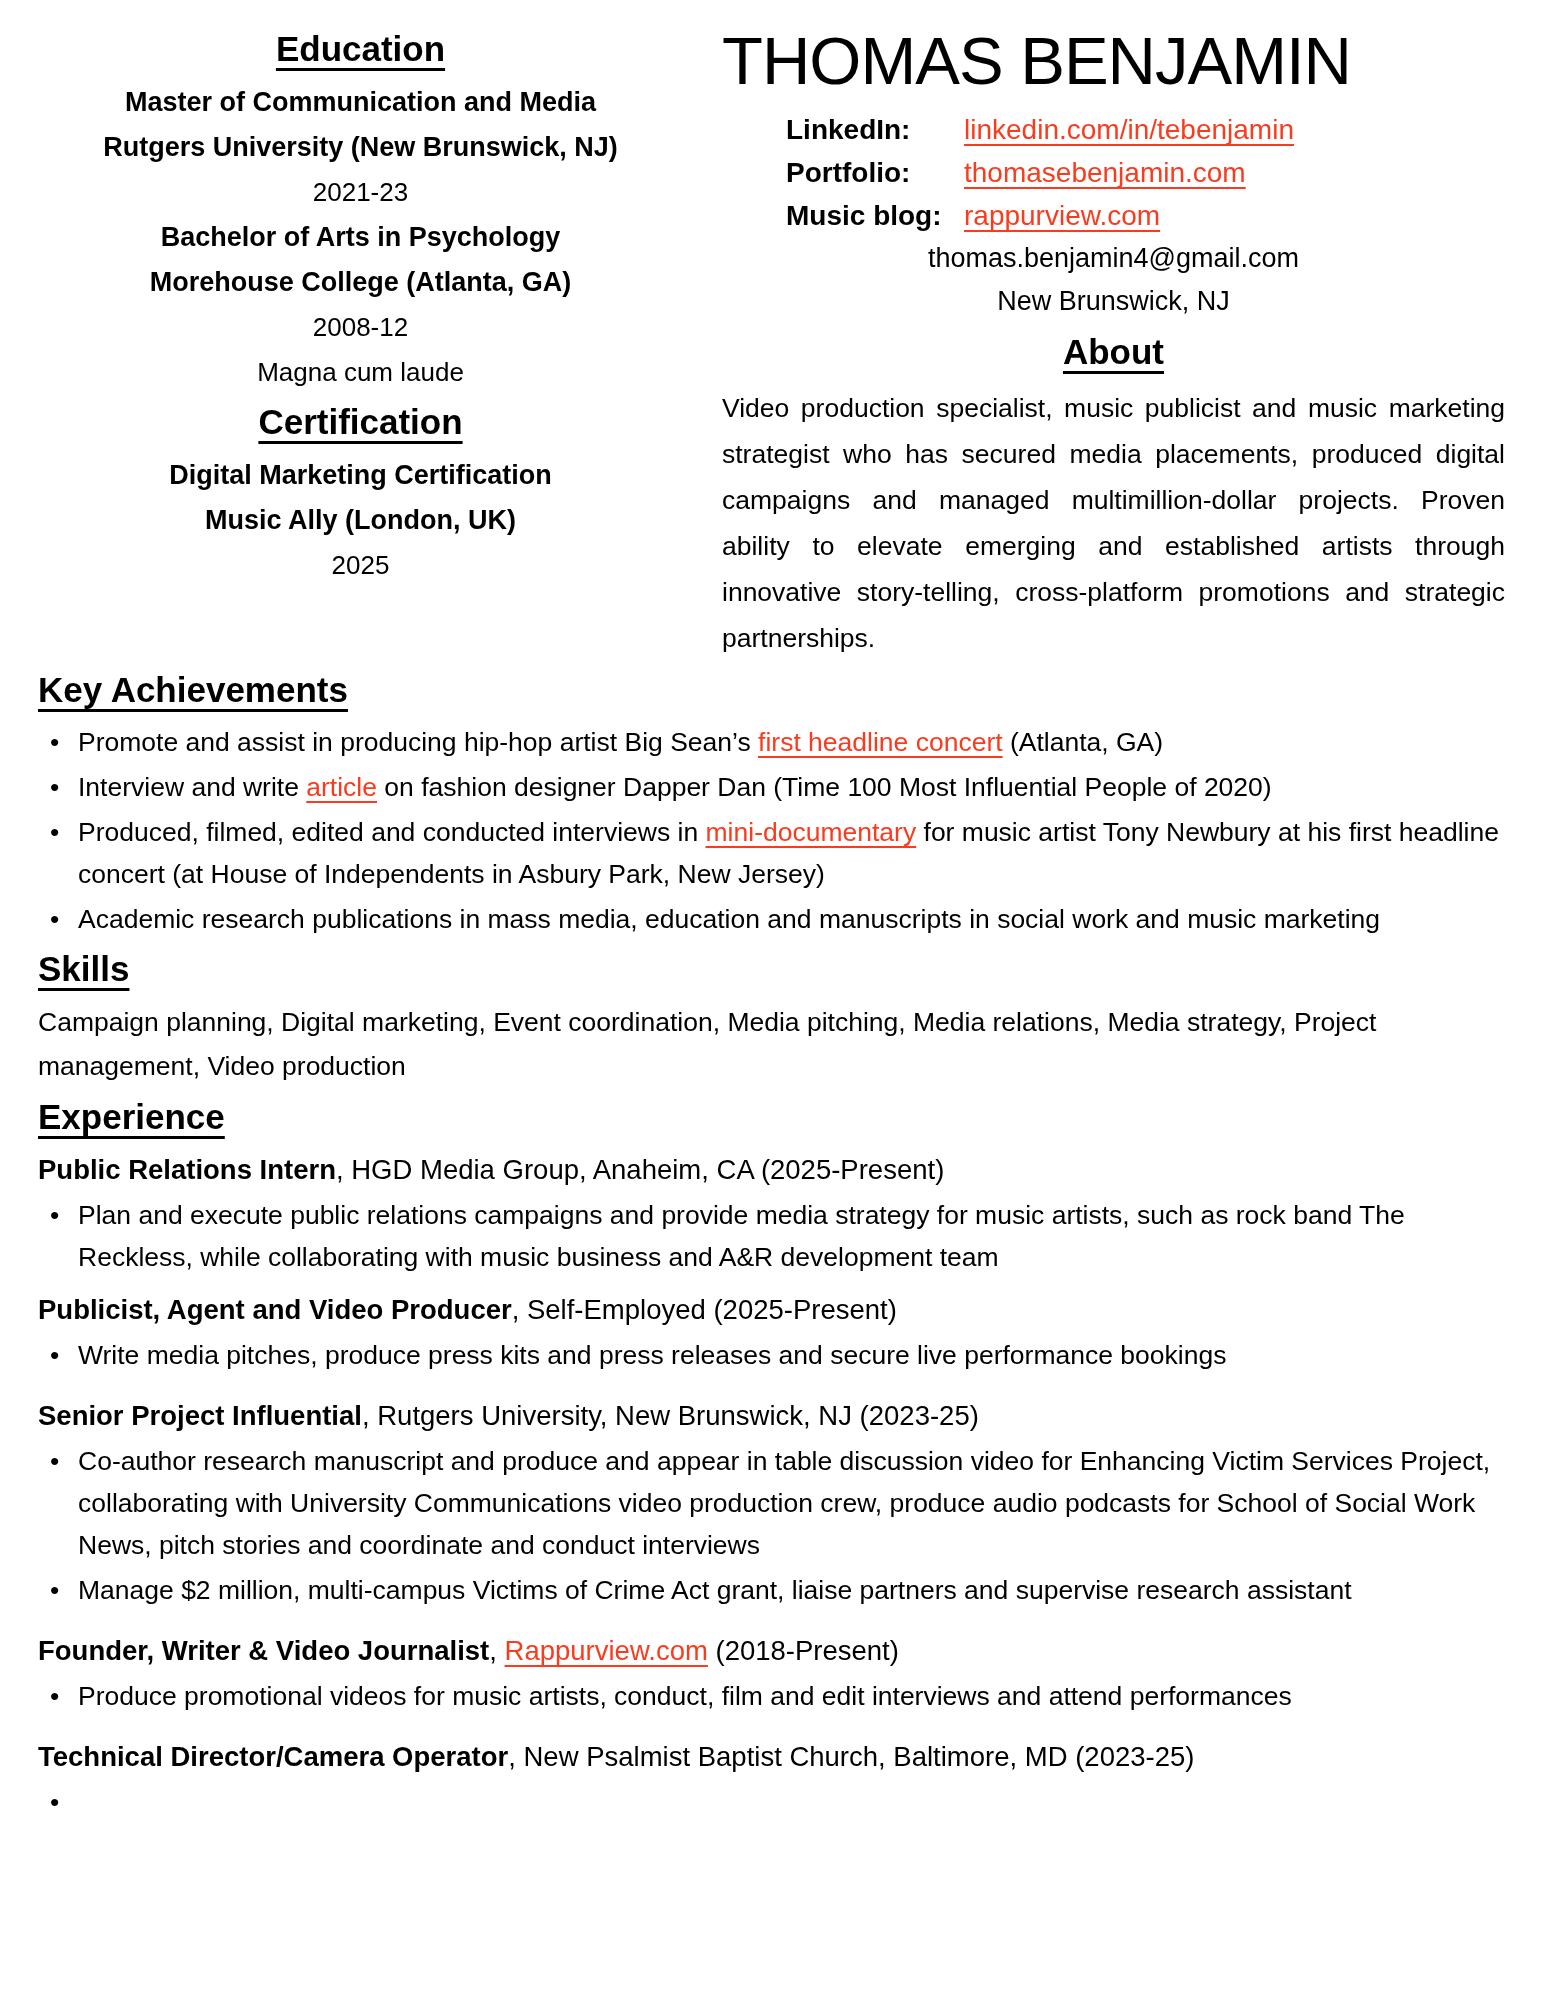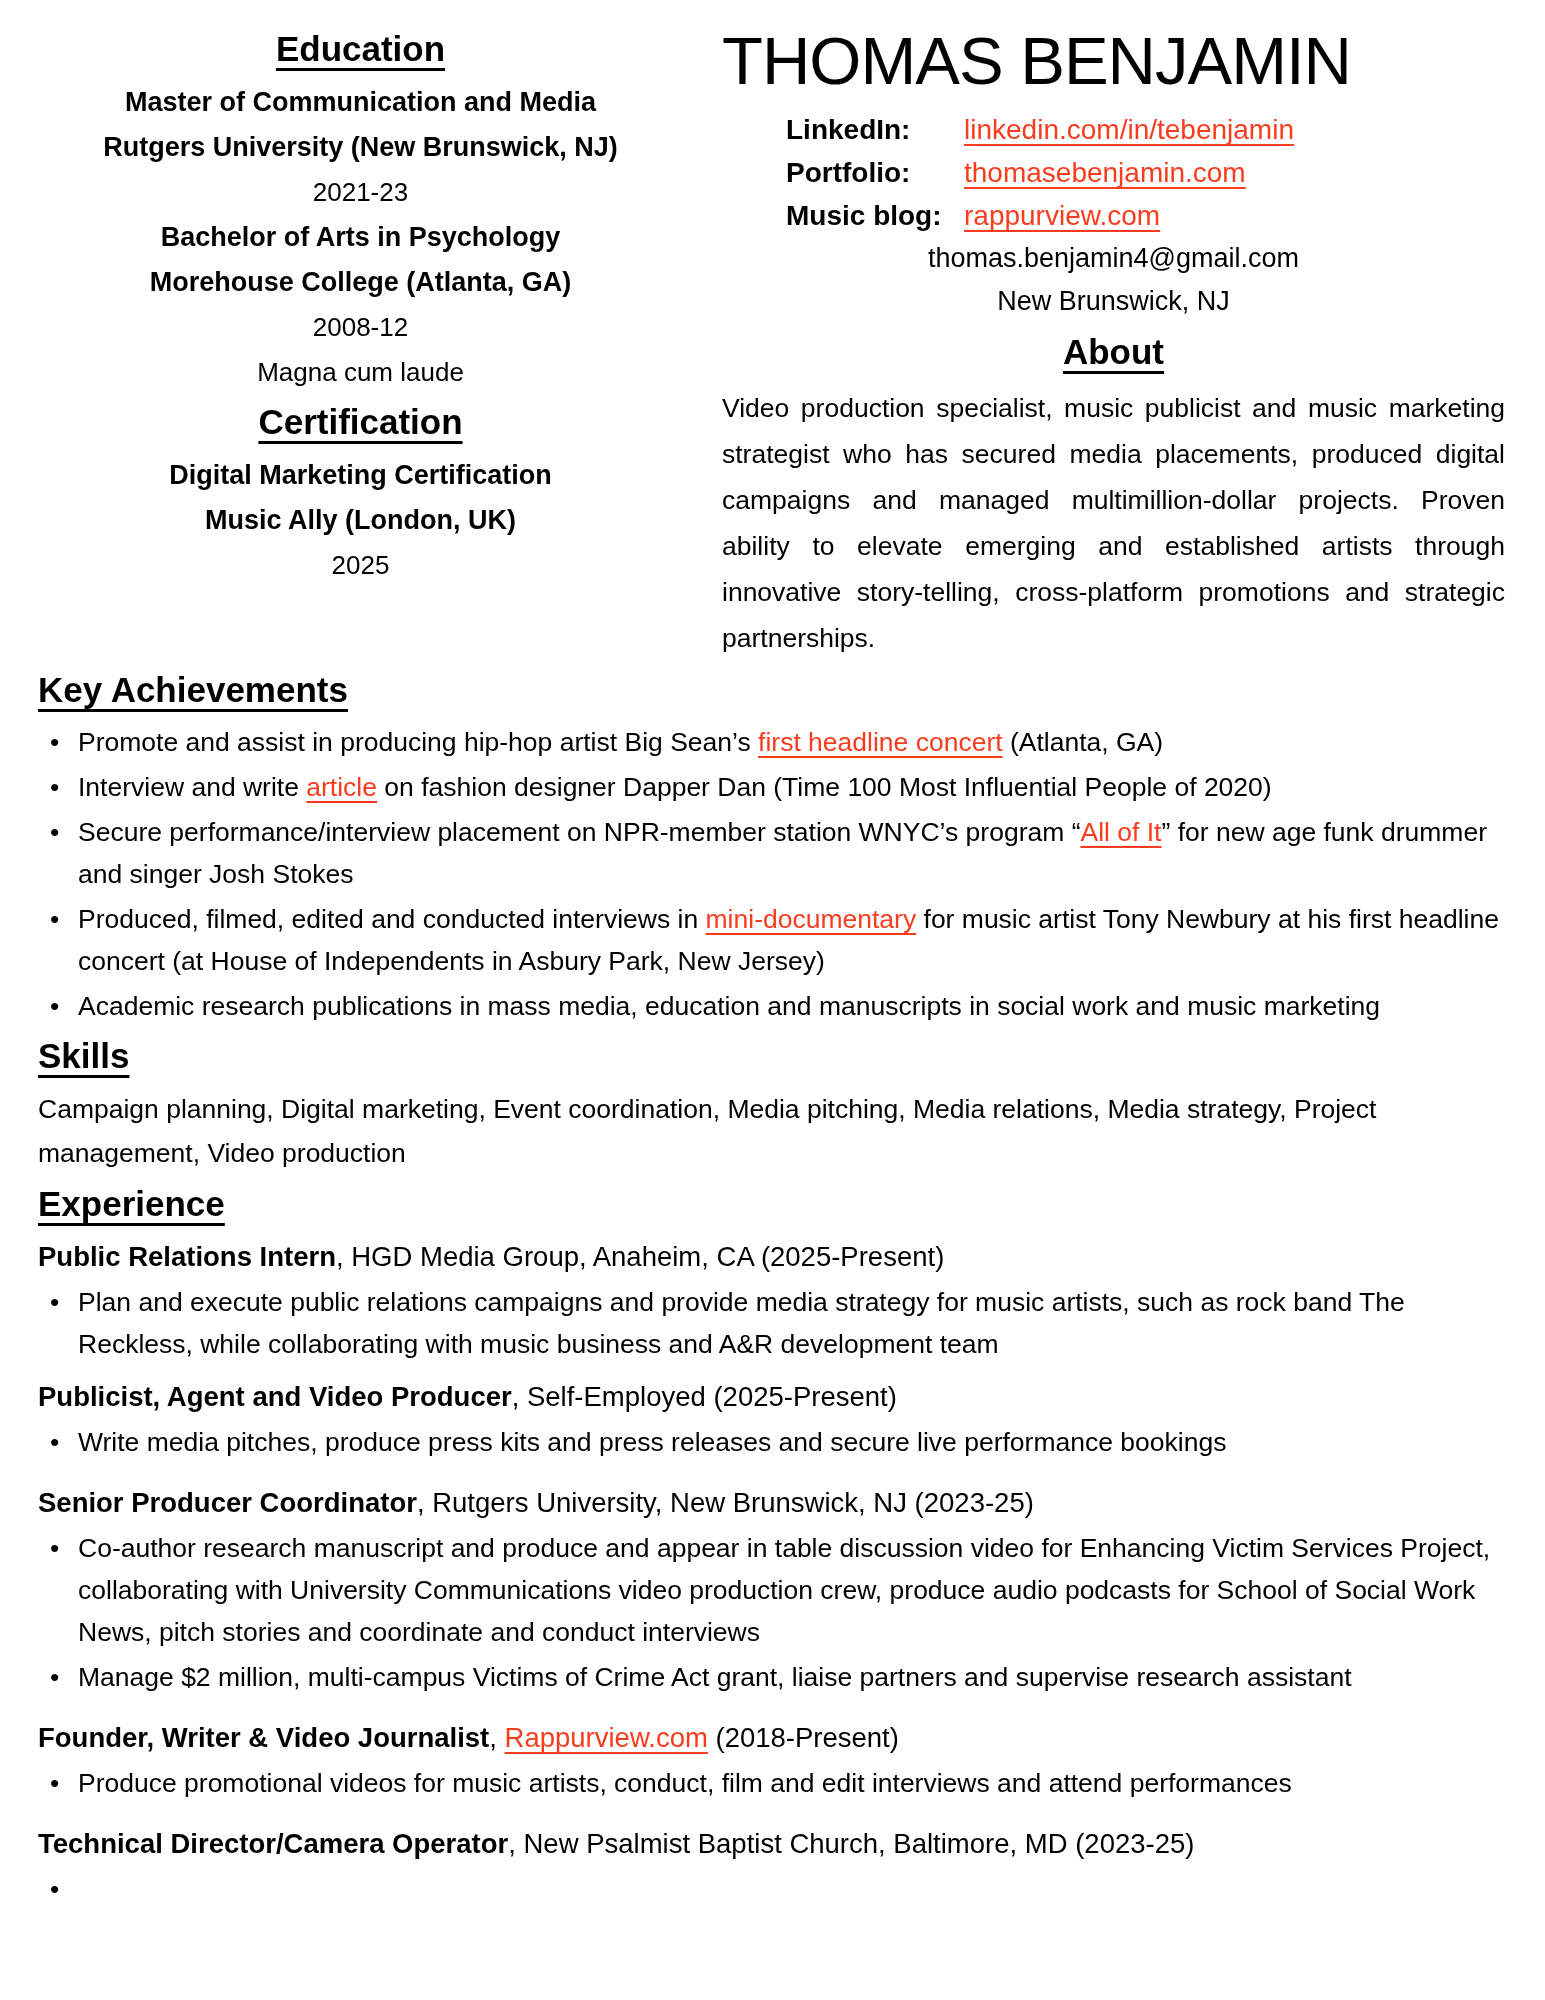--- a/index.html
+++ b/index.html
@@ -130,21 +130,20 @@
 
       <h2 class="sec-heading center about-h">About</h2>
       <p class="about-text">Video production specialist, music publicist and music marketing strategist who has secured media placements, produced digital campaigns and managed multimillion-dollar projects. Proven ability to elevate emerging and established artists through innovative story-telling, cross-platform promotions and strategic partnerships.</p>
     </div>
   </div>
 
   <h2 class="sec-heading fw-heading">Key Achievements</h2>
   <ul class="bullets">
     <li class="bullet"><span>Promote and assist in producing hip-hop artist Big Sean’s </span><a class="link">first headline concert</a><span> (Atlanta, GA)</span></li>
     <li class="bullet"><span>Interview and write </span><a class="link">article</a><span> on fashion designer Dapper Dan (Time 100 Most Influential People of 2020)</span></li>
-    <li class="bullet"><span>Secure performance/interview placement on NPR-member station WNYC’s program “</span><a class="link">All of It</a><span>” for new age funk drummer and singer Josh Stokes</span></li>
     <li class="bullet"><span>Produced, filmed, edited and conducted interviews in </span><a class="link">mini-documentary</a><span> for music artist Tony Newbury at his first headline concert (at House of Independents in Asbury Park, New Jersey)</span></li>
     <li class="bullet"><span>Academic research publications in mass media, education and manuscripts in social work and music marketing</span></li>
   </ul>
 
   <h2 class="sec-heading fw-heading">Skills</h2>
   <p class="skills-text">Campaign planning, Digital marketing, Event coordination, Media pitching, Media relations, Media strategy, Project management, Video production</p>
 
   <h2 class="sec-heading fw-heading">Experience</h2>
 
   <div class="exp-entry">
@@ -155,21 +154,21 @@
   </div>
 
   <div class="exp-entry">
     <div class="exp-title"><span class="t">Publicist, Agent and Video Producer</span><span>, Self-Employed (2025-Present)</span></div>
     <ul class="bullets">
       <li class="bullet"><span>Write media pitches, produce press kits and press releases and secure live performance bookings</span></li>
     </ul>
   </div>
 
   <div class="exp-entry gap-lg">
-    <div class="exp-title"><span class="t">Senior Producer Coordinator</span><span>, Rutgers University, New Brunswick, NJ (2023-25)</span></div>
+    <div class="exp-title"><span class="t">Senior Project Influential</span><span>, Rutgers University, New Brunswick, NJ (2023-25)</span></div>
     <ul class="bullets">
       <li class="bullet"><span>Co-author research manuscript and produce and appear in table discussion video for Enhancing Victim Services Project, collaborating with University Communications video production crew, produce audio podcasts for School of Social Work News, pitch stories and coordinate and conduct interviews</span></li>
       <li class="bullet"><span>Manage $2 million, multi-campus Victims of Crime Act grant, liaise partners and supervise research assistant</span></li>
     </ul>
   </div>
 
   <div class="exp-entry gap-lg">
     <div class="exp-title"><span class="t">Founder, Writer &amp; Video Journalist</span><span>, </span><a class="link">Rappurview.com</a><span> (2018-Present)</span></div>
     <ul class="bullets">
       <li class="bullet"><span>Produce promotional videos for music artists, conduct, film and edit interviews and attend performances</span></li>

